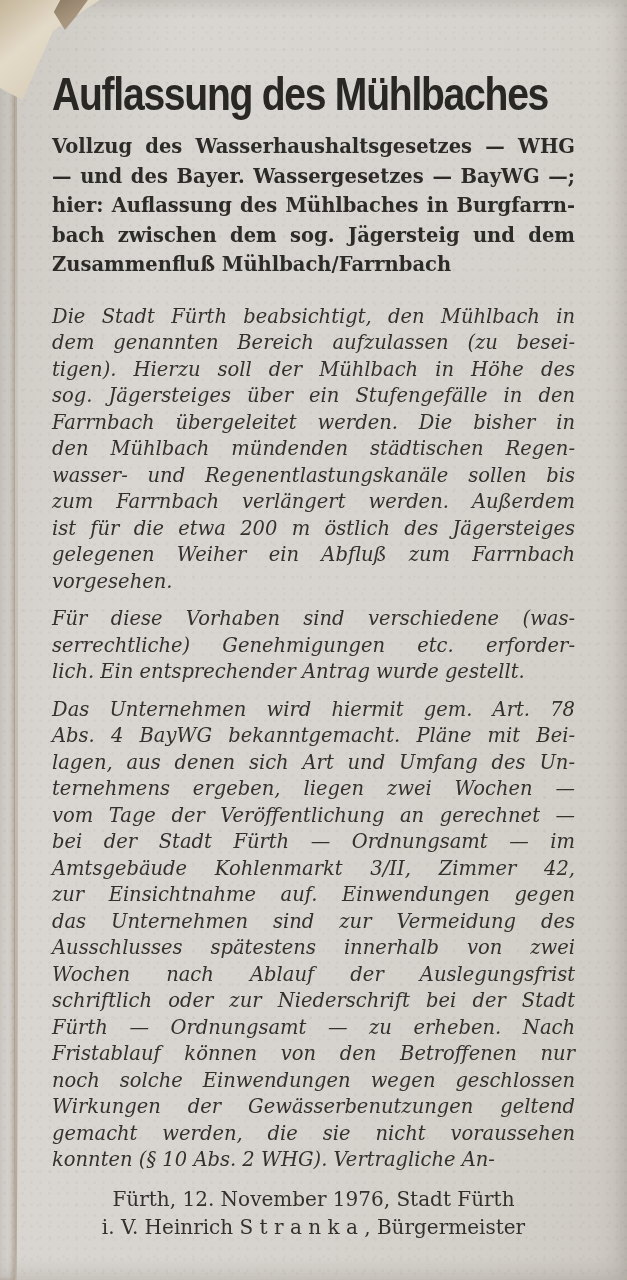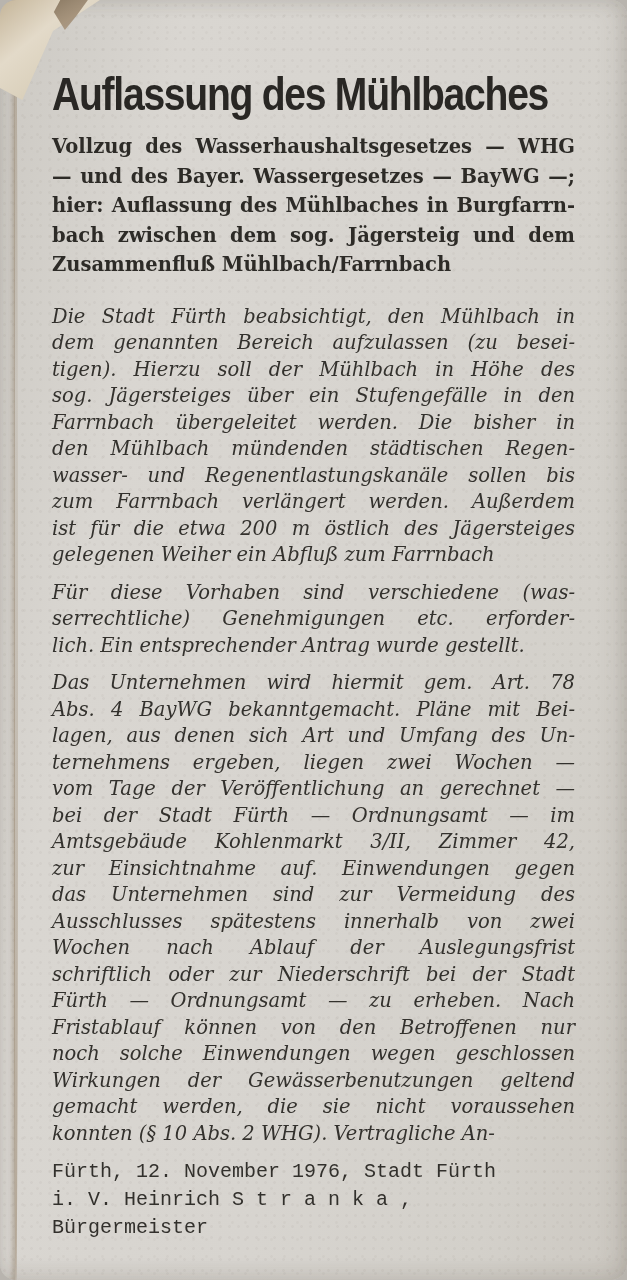--- a/index.html
+++ b/index.html
@@ -13,21 +13,20 @@
     position: relative;
     width: 627px; height: 1280px;
     background:
       radial-gradient(rgba(110,100,85,.055) 1px, transparent 1.6px),
       radial-gradient(rgba(80,75,65,.045) 1px, transparent 1.5px),
       linear-gradient(100deg, #ccc9c3 0%, #d9d6d1 22%, #d7d4cf 55%, #d3d0ca 82%, #ccc8c1 100%);
     background-size: 9px 11px, 13px 17px, 100% 100%;
     background-position: 0 0, 5px 7px, 0 0;
     box-shadow: inset -10px 0 22px rgba(70,60,45,.10), inset 0 -8px 18px rgba(70,60,45,.07), inset 0 6px 14px rgba(70,60,45,.06);
     overflow: hidden;
-    border-radius: 16px;
   }
   
   .edge-left {
     position: absolute; left: 0; top: 0; bottom: 0; width: 15px;
     background: linear-gradient(to bottom,
       #a08songa 0%, #ab9071 0%, #c1aa8b 7%, #cfc0a6 18%, #d4c8b3 38%,
       #d0c5b0 58%, #cdc1a9 78%, #c2b195 92%, #b39e80 100%);
     box-shadow: inset -3px 0 4px rgba(120,100,75,.35);
   }
   .edge-left::after {
@@ -73,22 +72,22 @@
   .para {
     font-size: 19.5px; line-height: 26.5px;
     margin-bottom: 11px;
     font-style: italic;
   }
   .line { text-align: justify; text-align-last: justify; }
   .line:last-child { text-align-last: left; }
   .footer {
     margin-top: 2px;
     font-size: 20px; line-height: 28px;
+    text-align: center;
     color: #32302c;
-    font-family: Liberation Mono, monospace;
   }
 </style>
 </head>
 <body>
 
 <div class="page">
   <div class="edge-left"></div>
   <div class="corner-flap"></div>
   <div class="corner-notch"></div>
 
@@ -107,20 +106,21 @@
         <div class="line">Die Stadt Fürth beabsichtigt, den Mühlbach in</div>
         <div class="line">dem genannten Bereich aufzulassen (zu besei-</div>
         <div class="line">tigen). Hierzu soll der Mühlbach in Höhe des</div>
         <div class="line">sog. Jägersteiges über ein Stufengefälle in den</div>
         <div class="line">Farrnbach übergeleitet werden. Die bisher in</div>
         <div class="line">den Mühlbach mündenden städtischen Regen-</div>
         <div class="line">wasser- und Regenentlastungskanäle sollen bis</div>
         <div class="line">zum Farrnbach verlängert werden. Außerdem</div>
         <div class="line">ist für die etwa 200 m östlich des Jägersteiges</div>
         <div class="line">gelegenen Weiher ein Abfluß zum Farrnbach</div>
+        <div class="line">vorgesehen.</div>
       </div>
     <div class="para">
         <div class="line">Für diese Vorhaben sind verschiedene (was-</div>
         <div class="line">serrechtliche) Genehmigungen etc. erforder-</div>
         <div class="line">lich. Ein entsprechender Antrag wurde gestellt.</div>
       </div>
     <div class="para">
         <div class="line">Das Unternehmen wird hiermit gem. Art. 78</div>
         <div class="line">Abs. 4 BayWG bekanntgemacht. Pläne mit Bei-</div>
         <div class="line">lagen, aus denen sich Art und Umfang des Un-</div>

